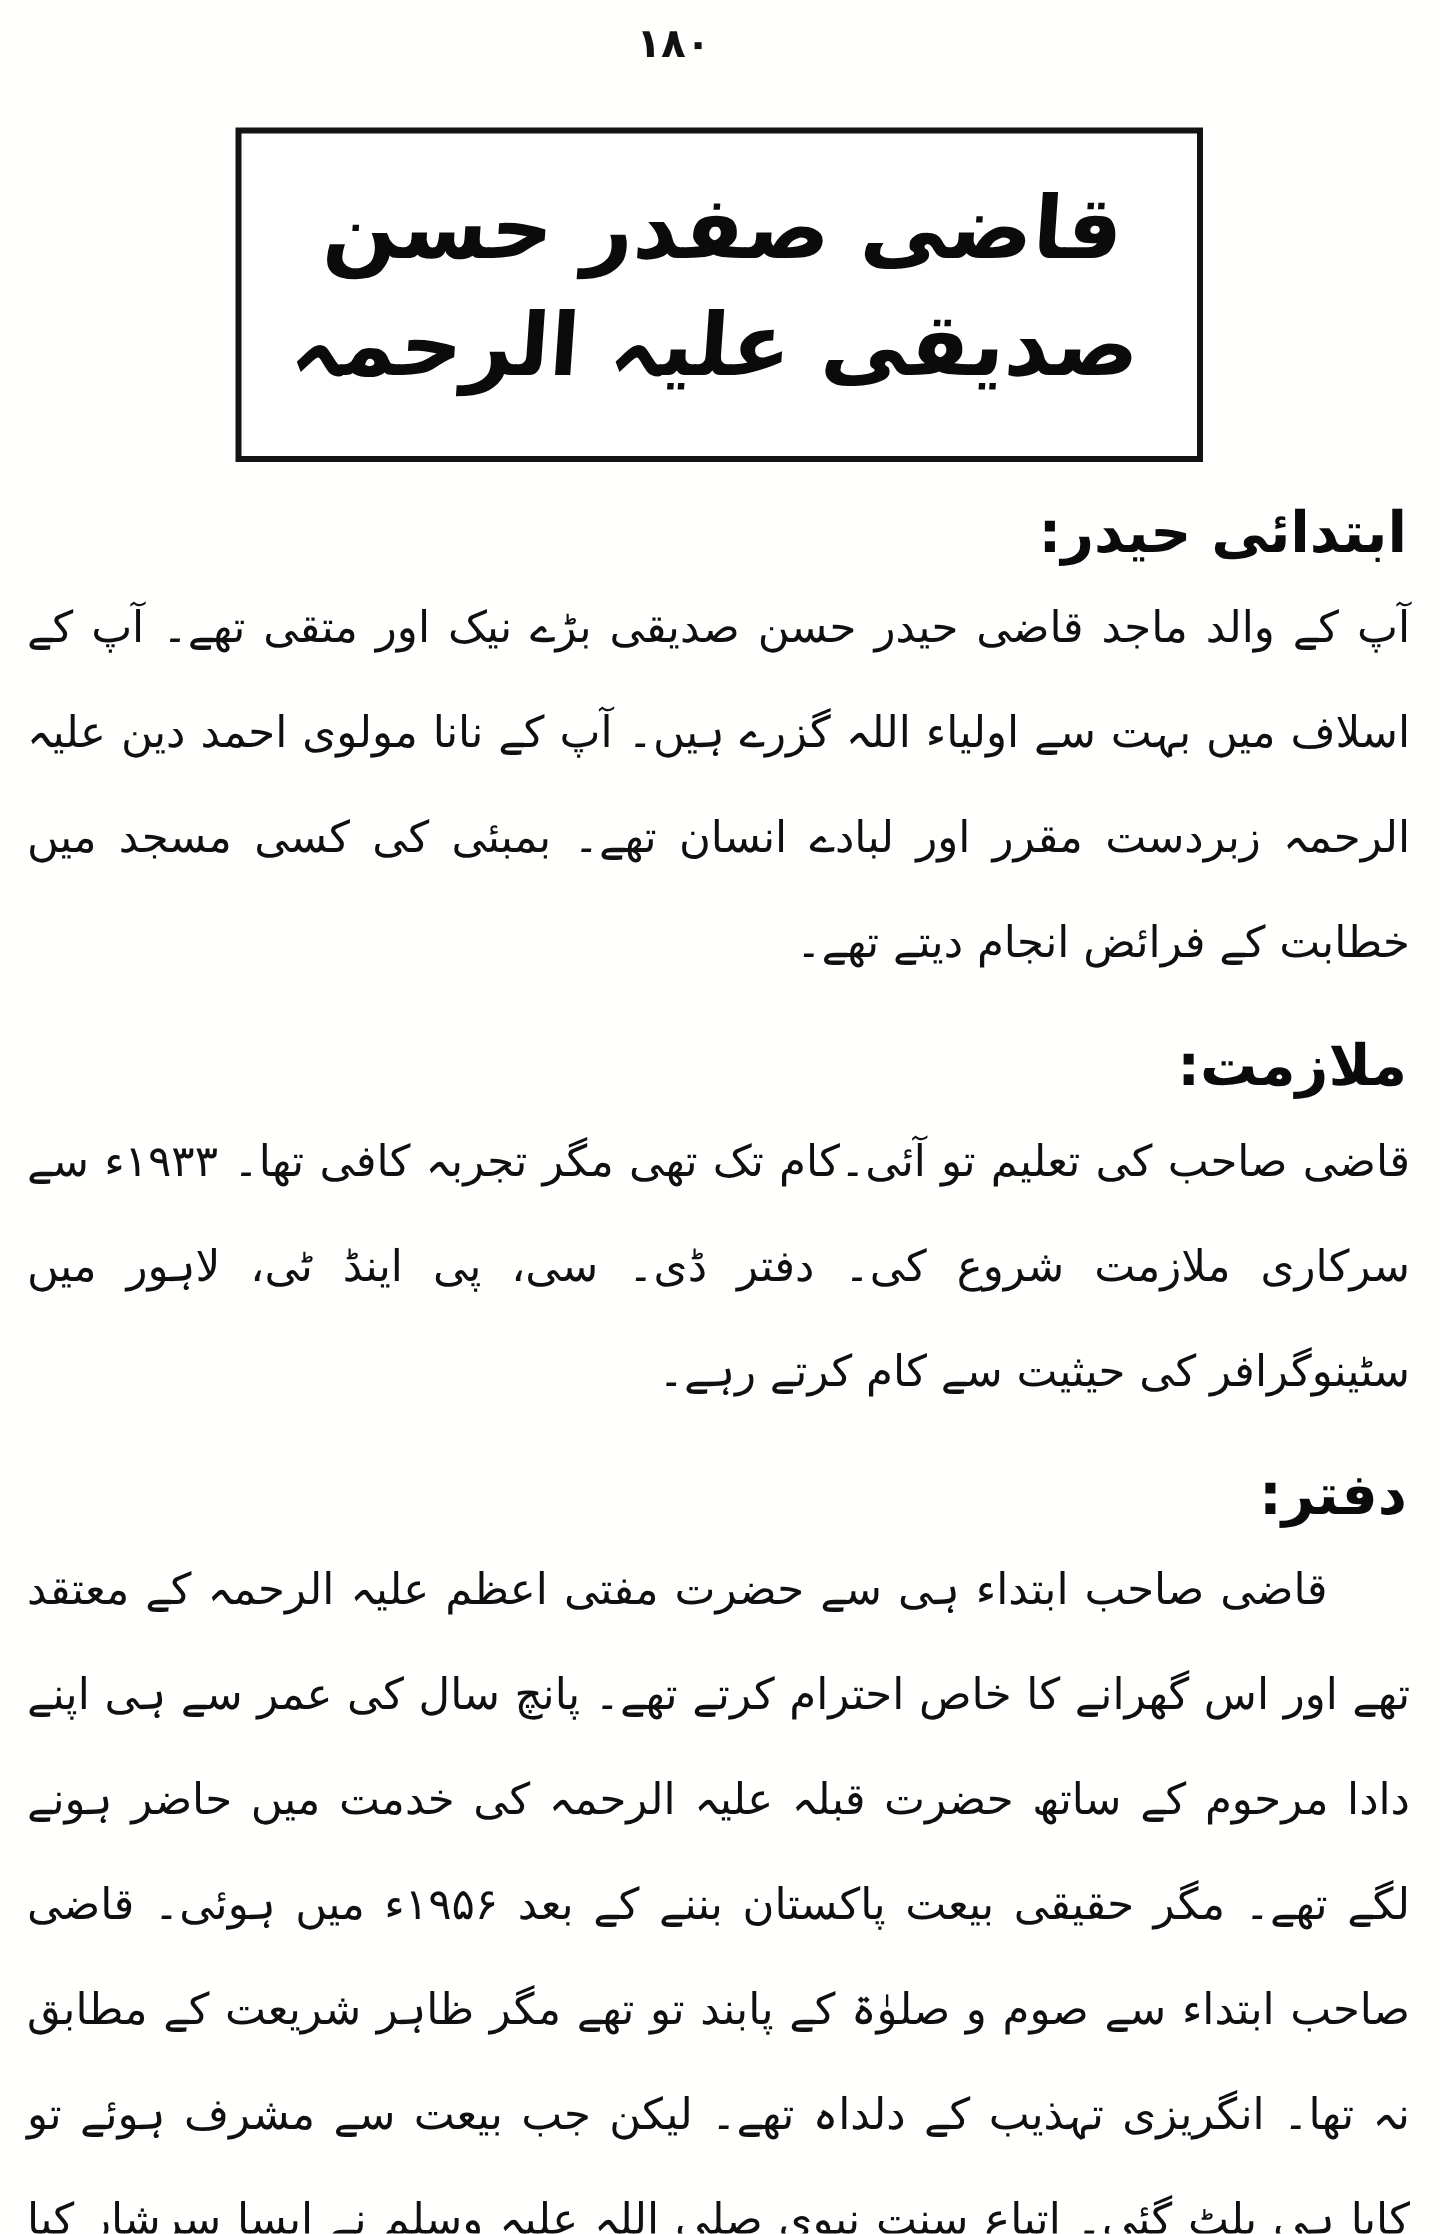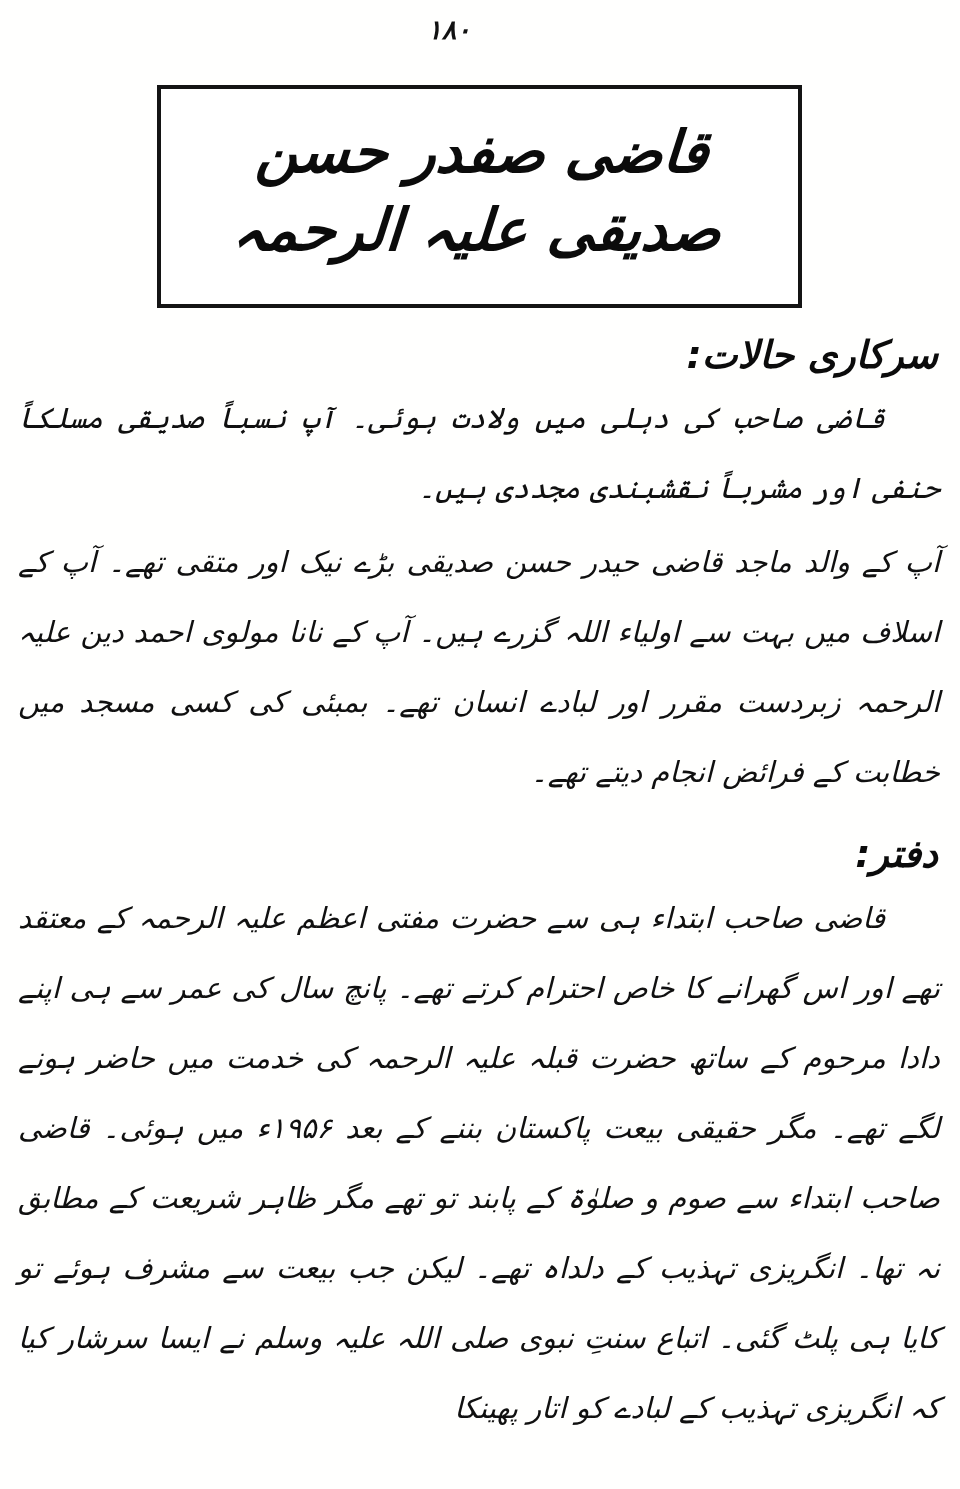--- a/index.html
+++ b/index.html
@@ -14,21 +14,20 @@
     font-family: "DejaVu Sans", sans-serif;
     color: #0a0a0a;
     direction: rtl;
   }
   .page {
     box-sizing: border-box;
     width: 960px;
     height: 1489px;
     padding: 12px 20px 10px 18px;
     background: #fffffe;
-    font-style: italic;
   }
   .page-number {
     text-align: center;
     font-size: 27px;
     font-weight: bold;
     letter-spacing: 2px;
     margin: 2px 60px 0 0;
     color: #111;
   }
   .title-box {
@@ -72,25 +71,28 @@
 
 <div class="page">
 
   <div class="page-number">۱۸۰</div>
 
   <div class="title-box">
     <h1 class="title">قاضی صفدر حسن صدیقی علیہ الرحمہ</h1>
   </div>
 
   <section>
-    <h2 class="heading">سرکاری حالات:</h2>
-    <p class="para indent">قاضی صاحب کی دہلی میں ولادت ہوئی۔ آپ نسباً صدیقی مسلکاً حنفی اور مشرباً نقشبندی مجددی ہیں۔</p>
+    <h2 class="heading">ابتدائی حیدر:</h2>
     <p class="para">آپ کے والد ماجد قاضی حیدر حسن صدیقی بڑے نیک اور متقی تھے۔ آپ کے اسلاف میں بہت سے اولیاء اللہ گزرے ہیں۔ آپ کے نانا مولوی احمد دین علیہ الرحمہ زبردست مقرر اور لبادے انسان تھے۔ بمبئی کی کسی مسجد میں خطابت کے فرائض انجام دیتے تھے۔</p>
   </section>
 
+  <section>
+    <h2 class="heading">ملازمت:</h2>
+    <p class="para">قاضی صاحب کی تعلیم تو آئی۔کام تک تھی مگر تجربہ کافی تھا۔ ۱۹۳۳ء سے سرکاری ملازمت شروع کی۔ دفتر ڈی۔ سی، پی اینڈ ٹی، لاہور میں سٹینوگرافر کی حیثیت سے کام کرتے رہے۔</p>
+  </section>
 
   <section>
     <h2 class="heading">دفتر:</h2>
     <p class="para indent">قاضی صاحب ابتداء ہی سے حضرت مفتی اعظم علیہ الرحمہ کے معتقد تھے اور اس گھرانے کا خاص احترام کرتے تھے۔ پانچ سال کی عمر سے ہی اپنے دادا مرحوم کے ساتھ حضرت قبلہ علیہ الرحمہ کی خدمت میں حاضر ہونے لگے تھے۔ مگر حقیقی بیعت پاکستان بننے کے بعد ۱۹۵۶ء میں ہوئی۔ قاضی صاحب ابتداء سے صوم و صلوٰۃ کے پابند تو تھے مگر ظاہر شریعت کے مطابق نہ تھا۔ انگریزی تہذیب کے دلداہ تھے۔ لیکن جب بیعت سے مشرف ہوئے تو کایا ہی پلٹ گئی۔ اتباع سنتِ نبوی صلی اللہ علیہ وسلم نے ایسا سرشار کیا کہ انگریزی تہذیب کے لبادے کو اتار پھینکا</p>
 
   </section>
 
 </div>
 
 </body></html>

